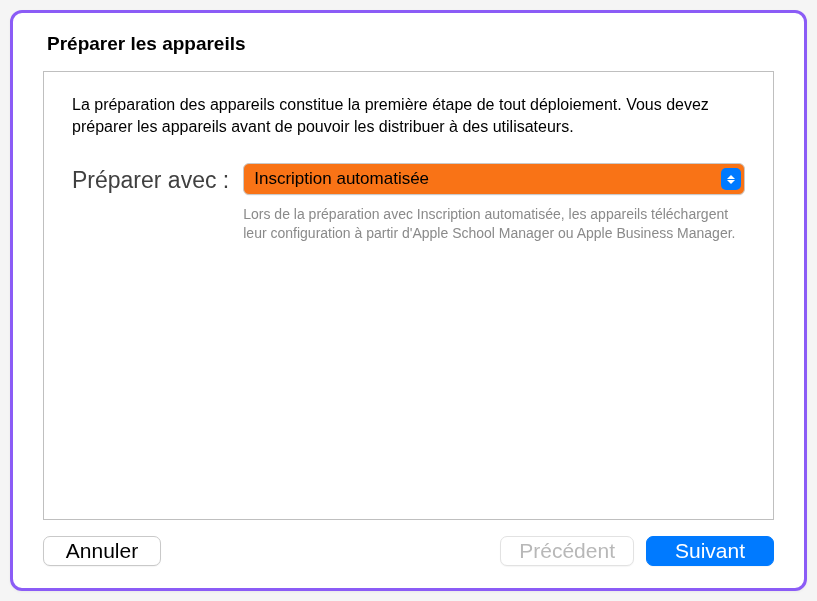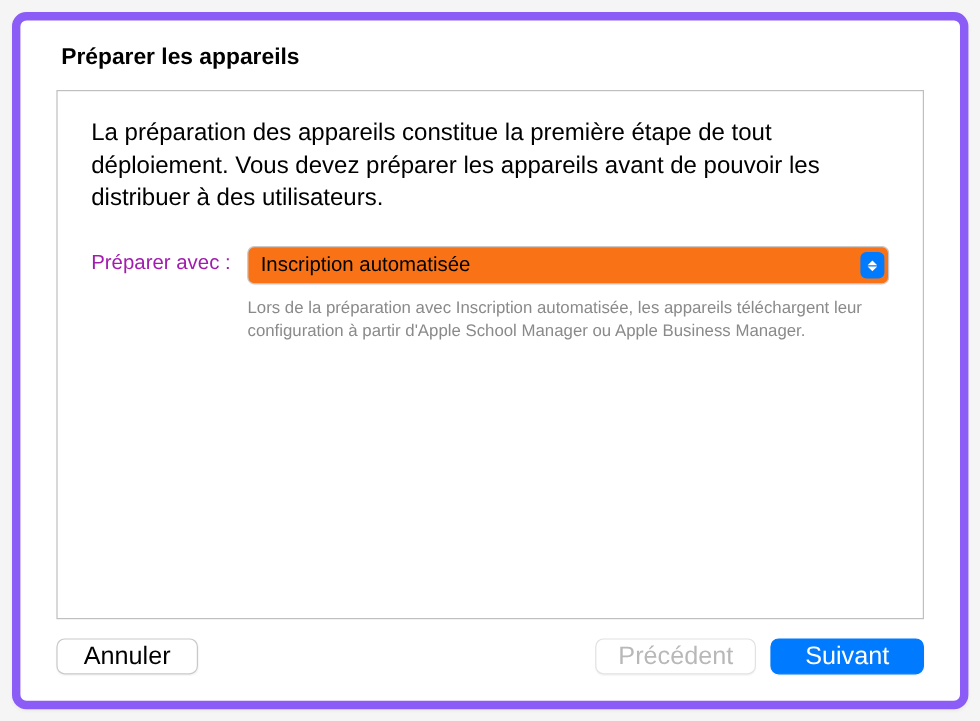--- a/index.html
+++ b/index.html
@@ -12,21 +12,21 @@
       background: #f5f5f5;
       display: flex;
       justify-content: center;
       align-items: flex-start;
       padding: 10px;
     }
     .window {
       width: 797px;
       height: 581px;
       background: #fff;
-      border: 7px solid #8b5cf6;
+      border: 3px solid #8b5cf6;
       border-radius: 12px;
       padding: 20px 30px 22px 30px;
       display: flex;
       flex-direction: column;
       box-shadow: 0 1px 3px rgba(0,0,0,0.05);
     }
     .title {
       font-size: 19px;
       font-weight: 700;
       color: #000;
@@ -34,33 +34,33 @@
       margin-left: 4px;
     }
     .content-box {
       flex: 1;
       border: 1px solid #bfbfbf;
       padding: 22px 28px;
       display: flex;
       flex-direction: column;
     }
     .intro-text {
-      font-size: 20px;
+      font-size: 16px;
       color: #000;
       line-height: 1.35;
       margin-bottom: 26px;
     }
     .form-row {
       display: flex;
       align-items: flex-start;
       gap: 14px;
     }
     .form-label {
-      font-size: 17px;
-      color: #a21caf;
+      font-size: 23px;
+      color: #404040;
       padding-top: 4px;
       white-space: nowrap;
     }
     .form-control-col {
       flex: 1;
       display: flex;
       flex-direction: column;
     }
     .select-wrap {
       position: relative;

